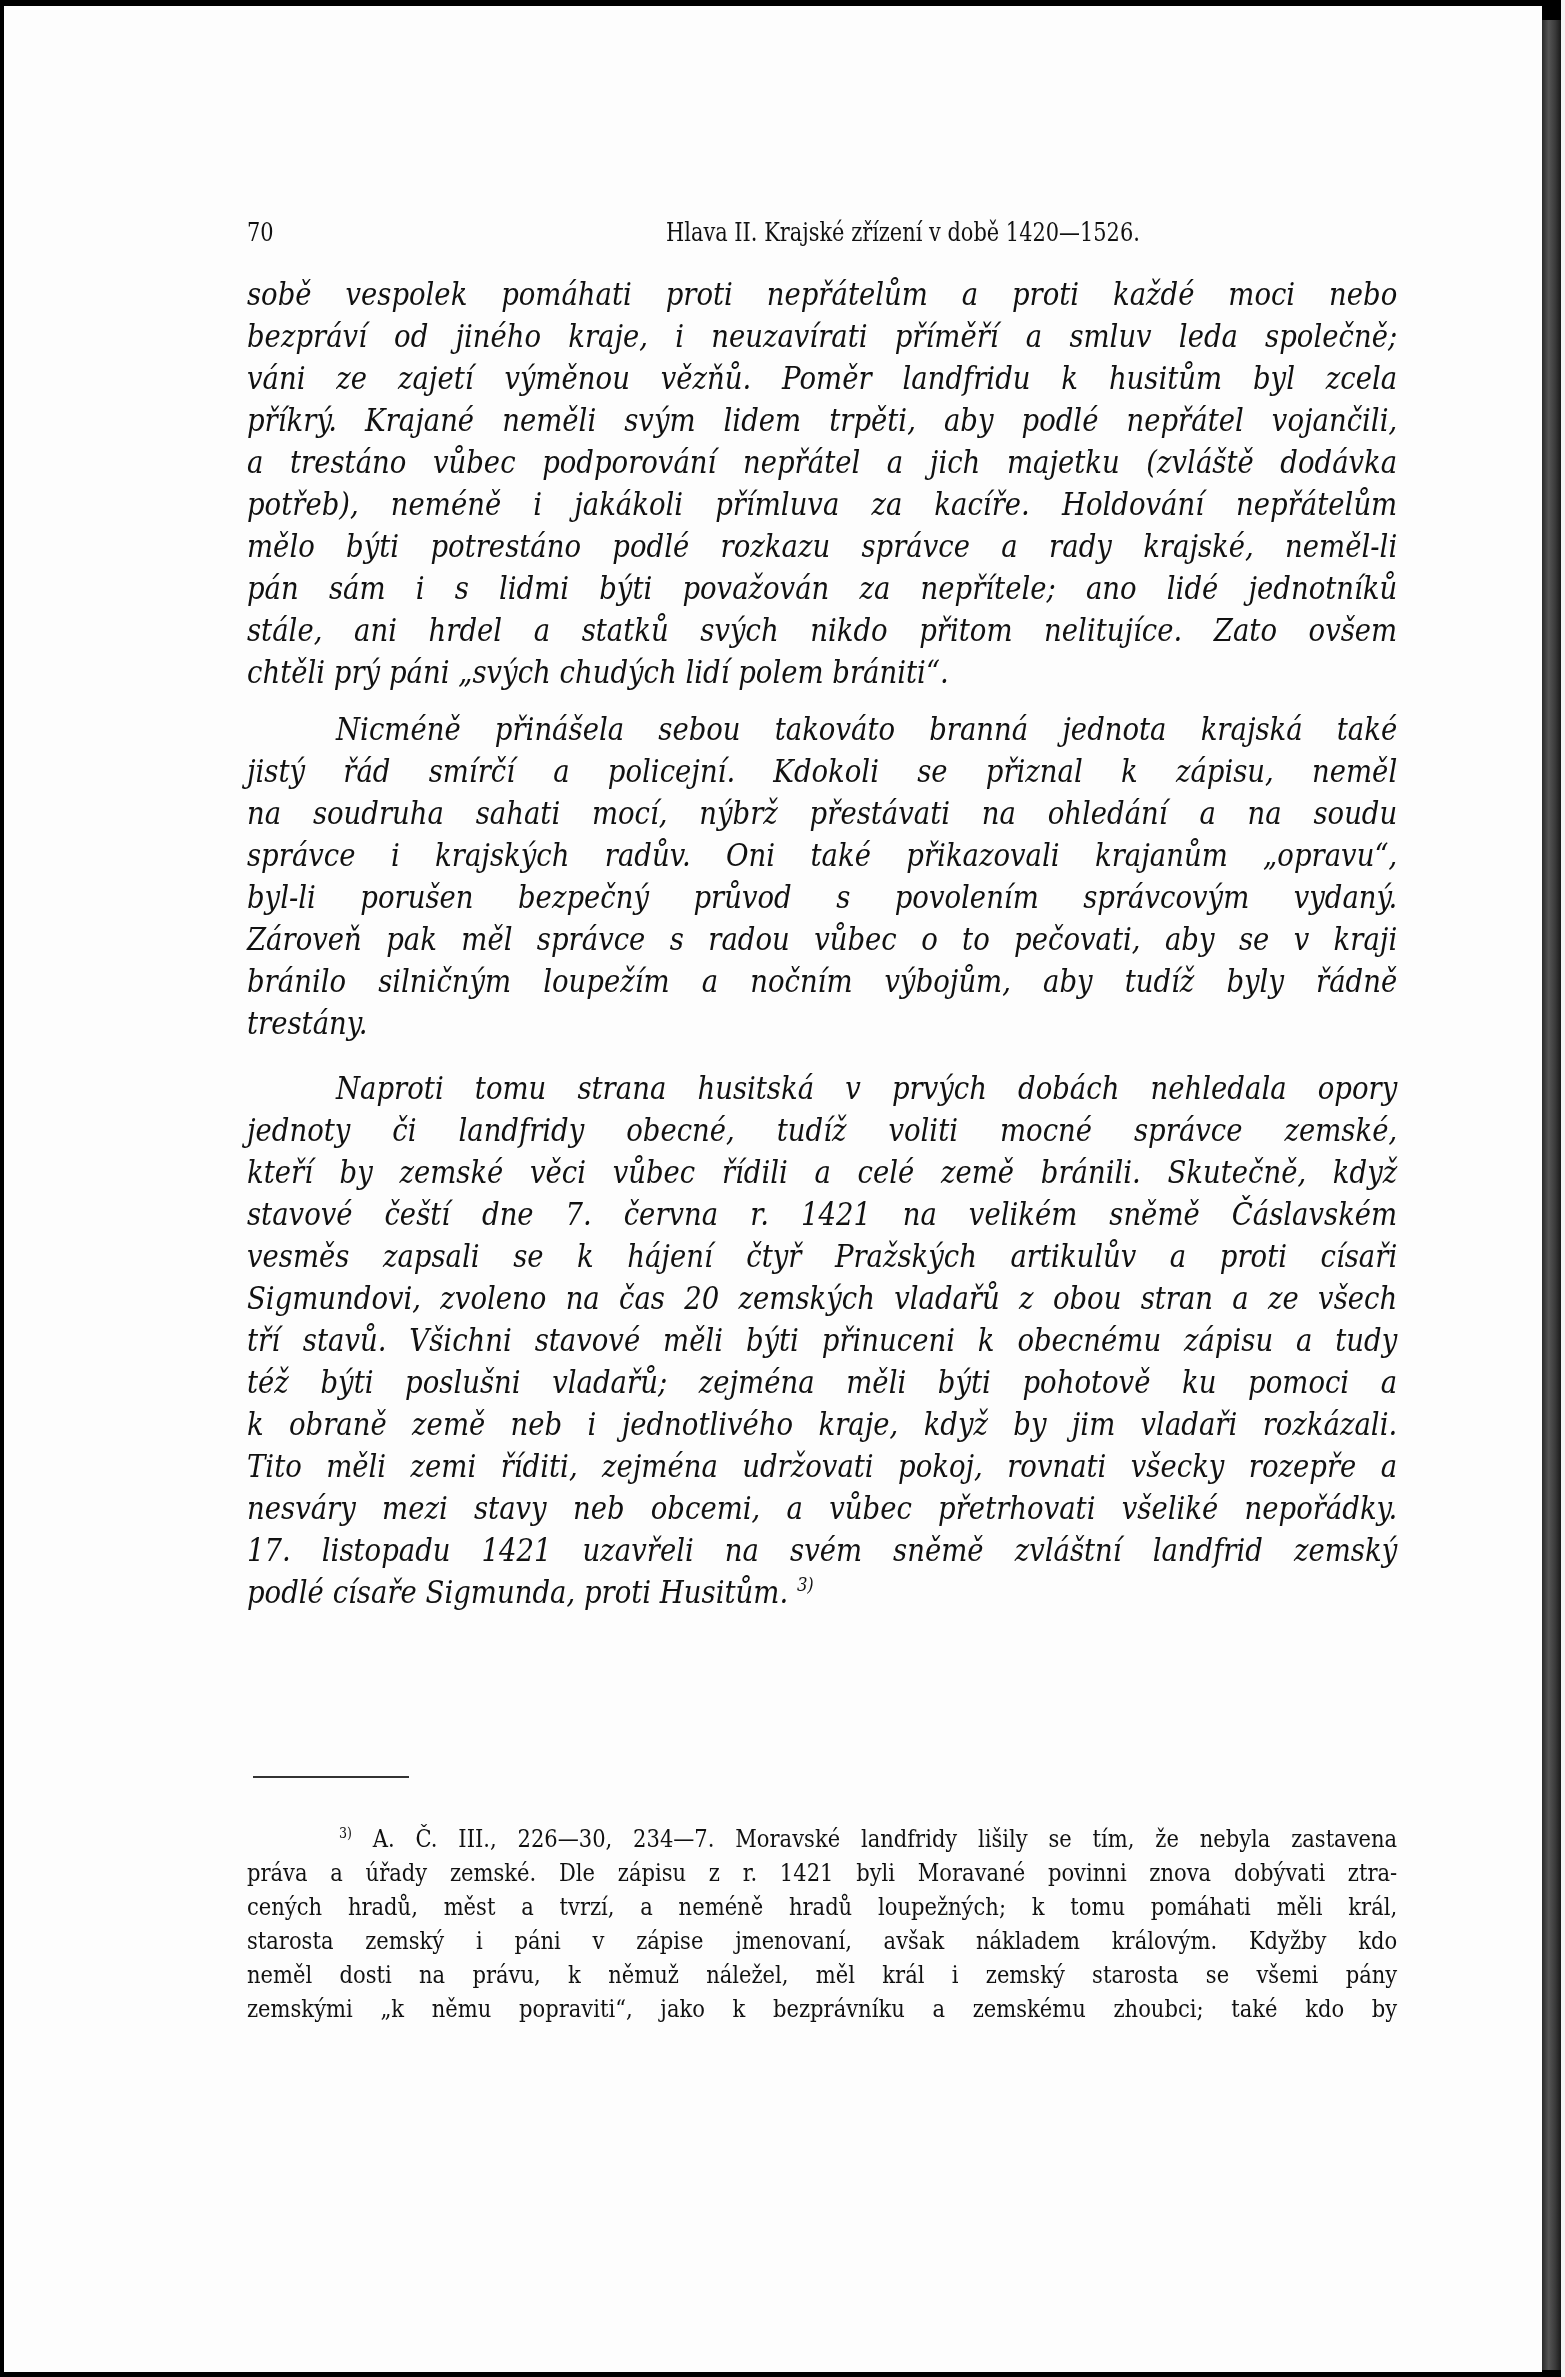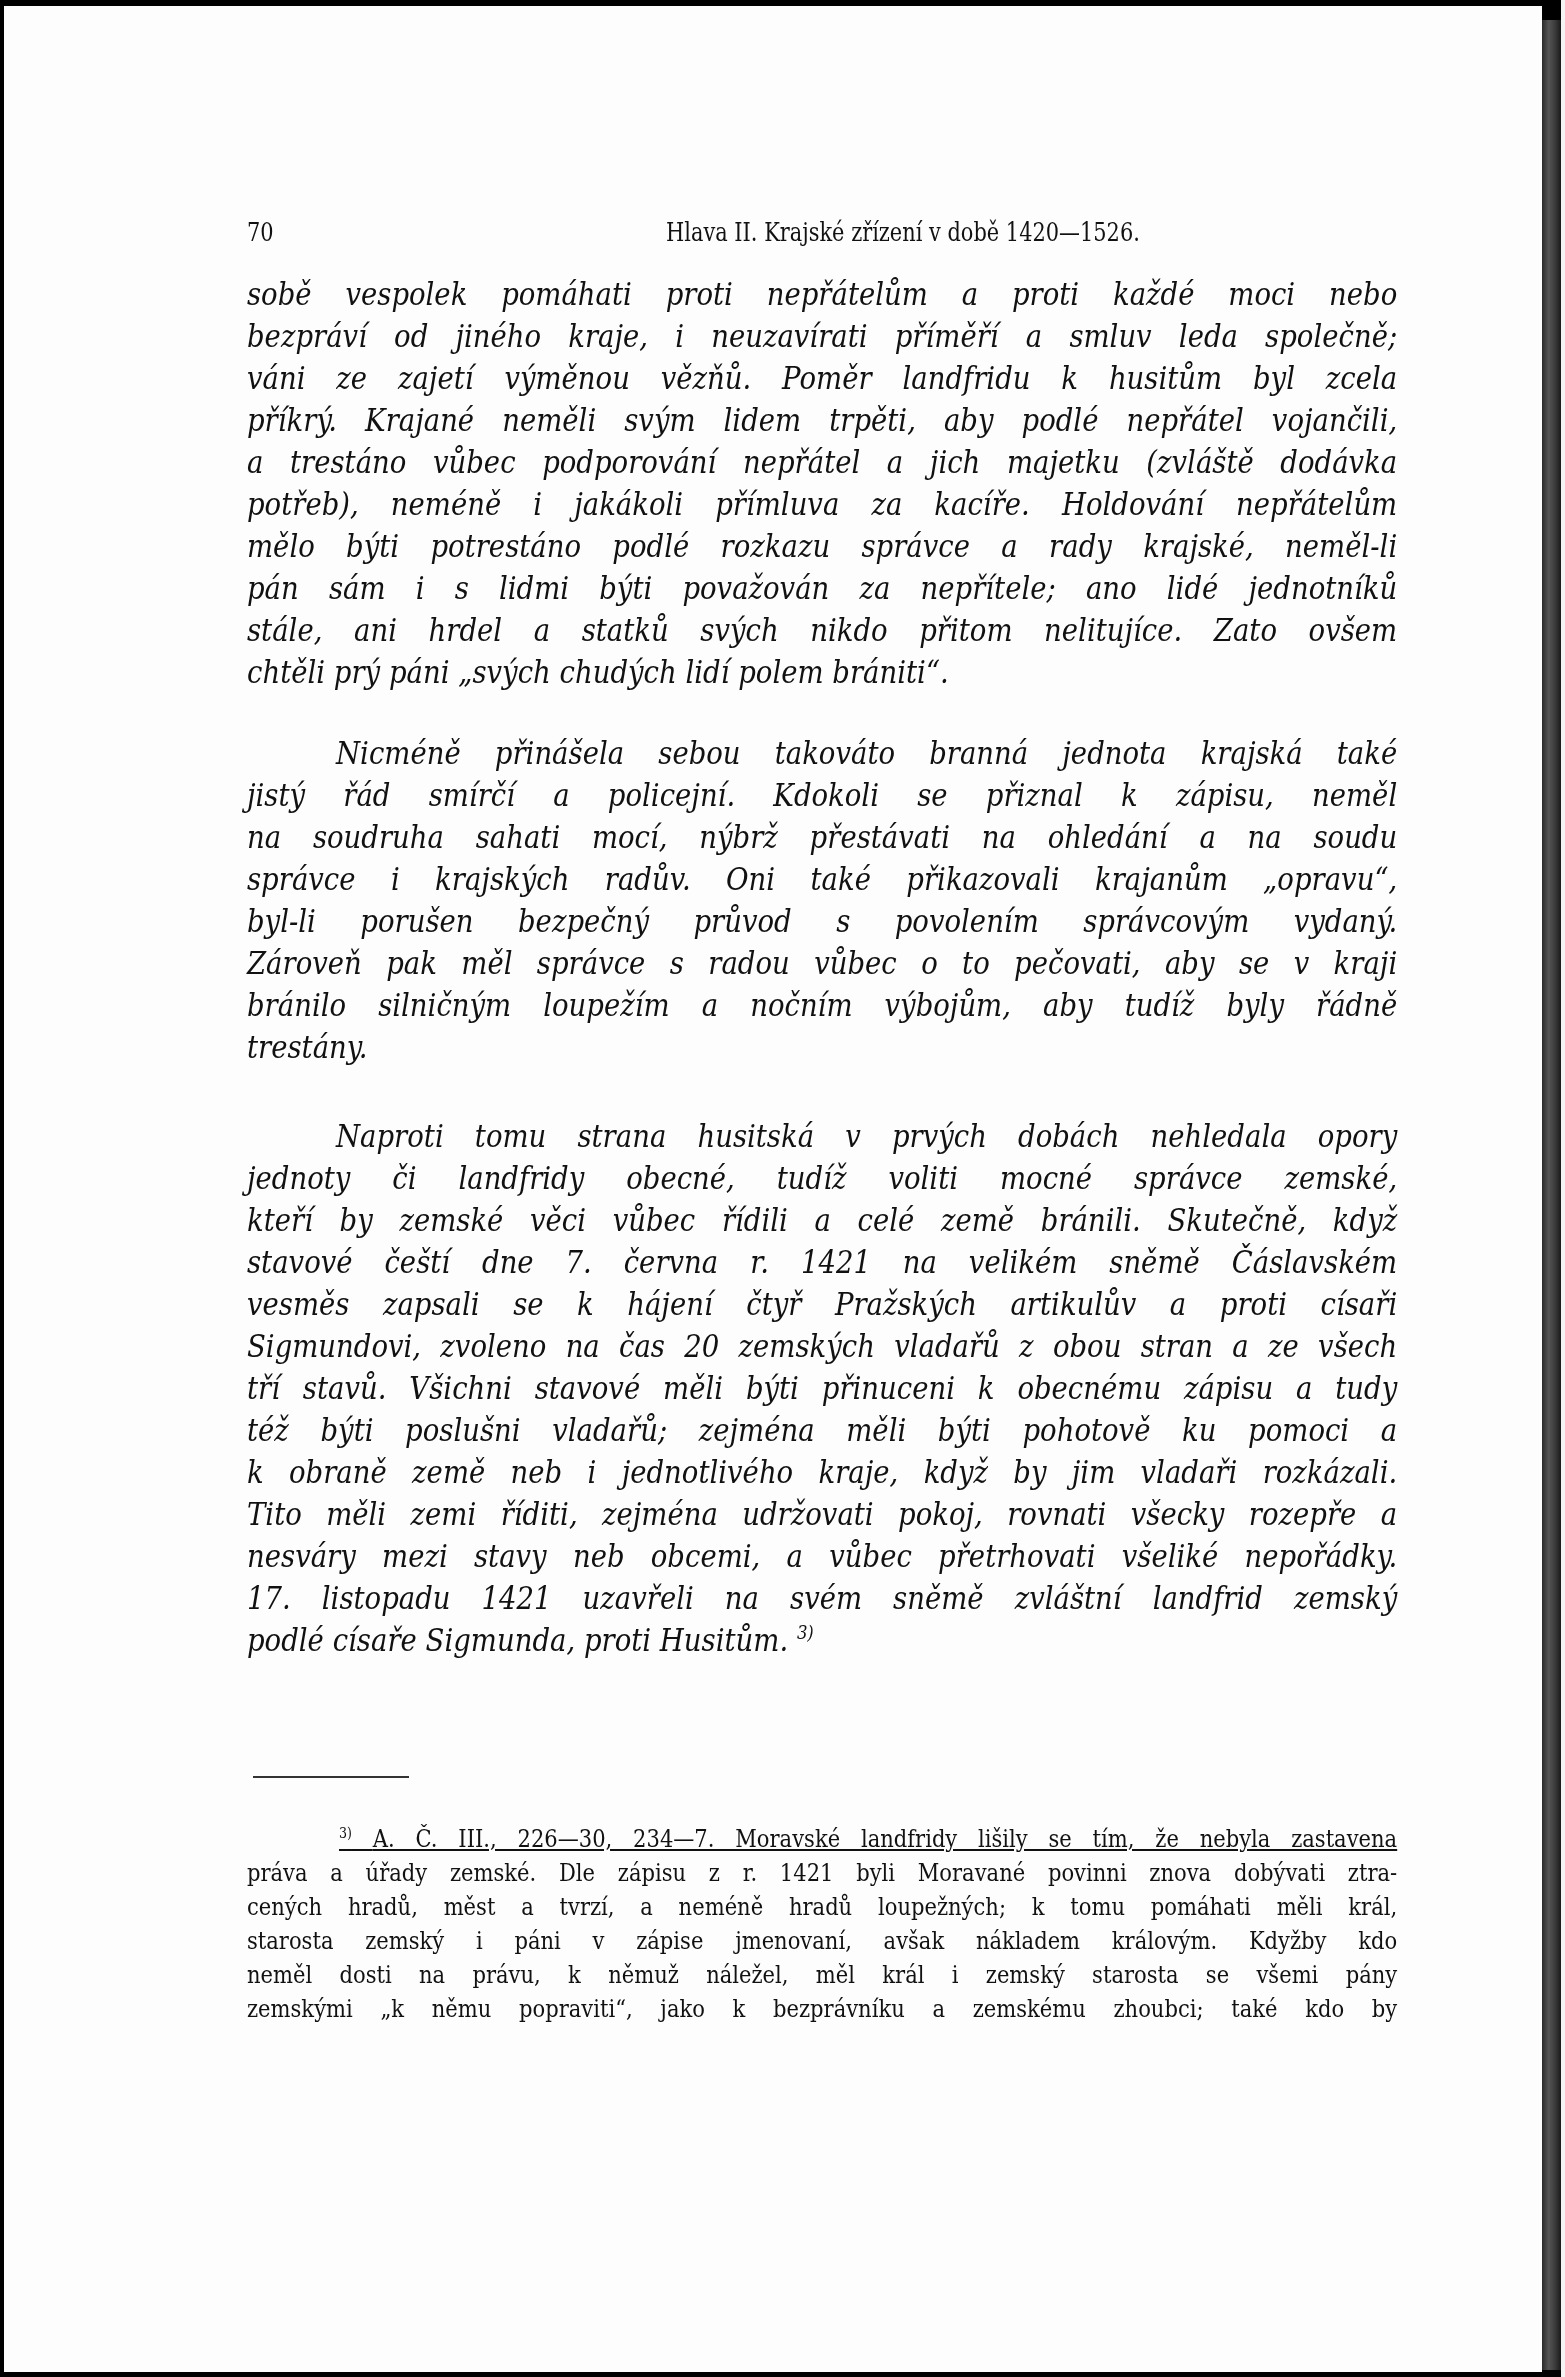--- a/index.html
+++ b/index.html
@@ -28,35 +28,35 @@
   .header .pnum { position: absolute; left: 0; top: 0; }
   .header .run { position: absolute; left: 511px; top: 0; white-space: nowrap; }
   .body {
     position: absolute; left: 247px; top: 273px; width: 1150px; font-style: italic;
   }
   .line {
     height: 42px; font-size: 32px; line-height: 42px; white-space: nowrap;
     text-align: justify; text-align-last: justify; overflow: visible;
   }
   .line.last { text-align-last: left; }
-  .line.indent { padding-left: 89px; margin-top: 24px; }
+  .line.indent { padding-left: 89px; }
   .para-gap { height: 15.3px; }
   .para-gap2 { height: 22.5px; }
   .condensed { display: block; transform: scaleX(0.86); transform-origin: left center; width: 116.3%; }
   .rule {
     position: absolute; left: 253px; top: 1776px; width: 156px; height: 1.5px; background: #333;
   }
   .footnotes {
     position: absolute; left: 247px; top: 1822px; width: 1150px;
   }
   .fline {
     height: 34px; font-size: 24.5px; line-height: 34px; white-space: nowrap;
     text-align: justify; text-align-last: justify;
   }
-  .fline.indent { padding-left: 92px; text-decoration: underline; }
+  .fline.indent { padding-left: 92px; }
   sup { font-size: 0.6em; line-height: 0; }
 </style>
 </head>
 <body>
 
 <div class="page"></div>
 <div class="spine"></div>
 <div class="right-edge"></div>
 
 <div class="header">

